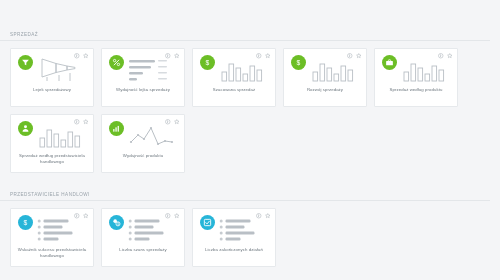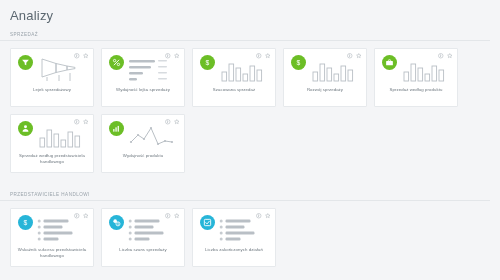--- a/index.html
+++ b/index.html
@@ -86,21 +86,20 @@
     line-height: 1.45;
     color: #6b757d;
     letter-spacing: 0.08px;
   }
 </style>
 </head>
 <body>
 
 <div id="app">
 
-  <div class="page-title">Analizy</div>
 
   <div class="section" id="section-sprzedaz" style="top:32px;">
     <div class="section-header">SPRZEDAŻ</div>
     <div class="cards-row">
       <div class="card-grid" id="grid-0">
           <div class="card">
       <div class="card-top">
         <div class="badge" style="background:#6cbe26;">
                 <svg width="9" height="9" viewBox="0 0 16 16">
                   <path d="M2 3h12l-4.6 5.4V13L6.6 11.4V8.4z" fill="#fff"></path>

